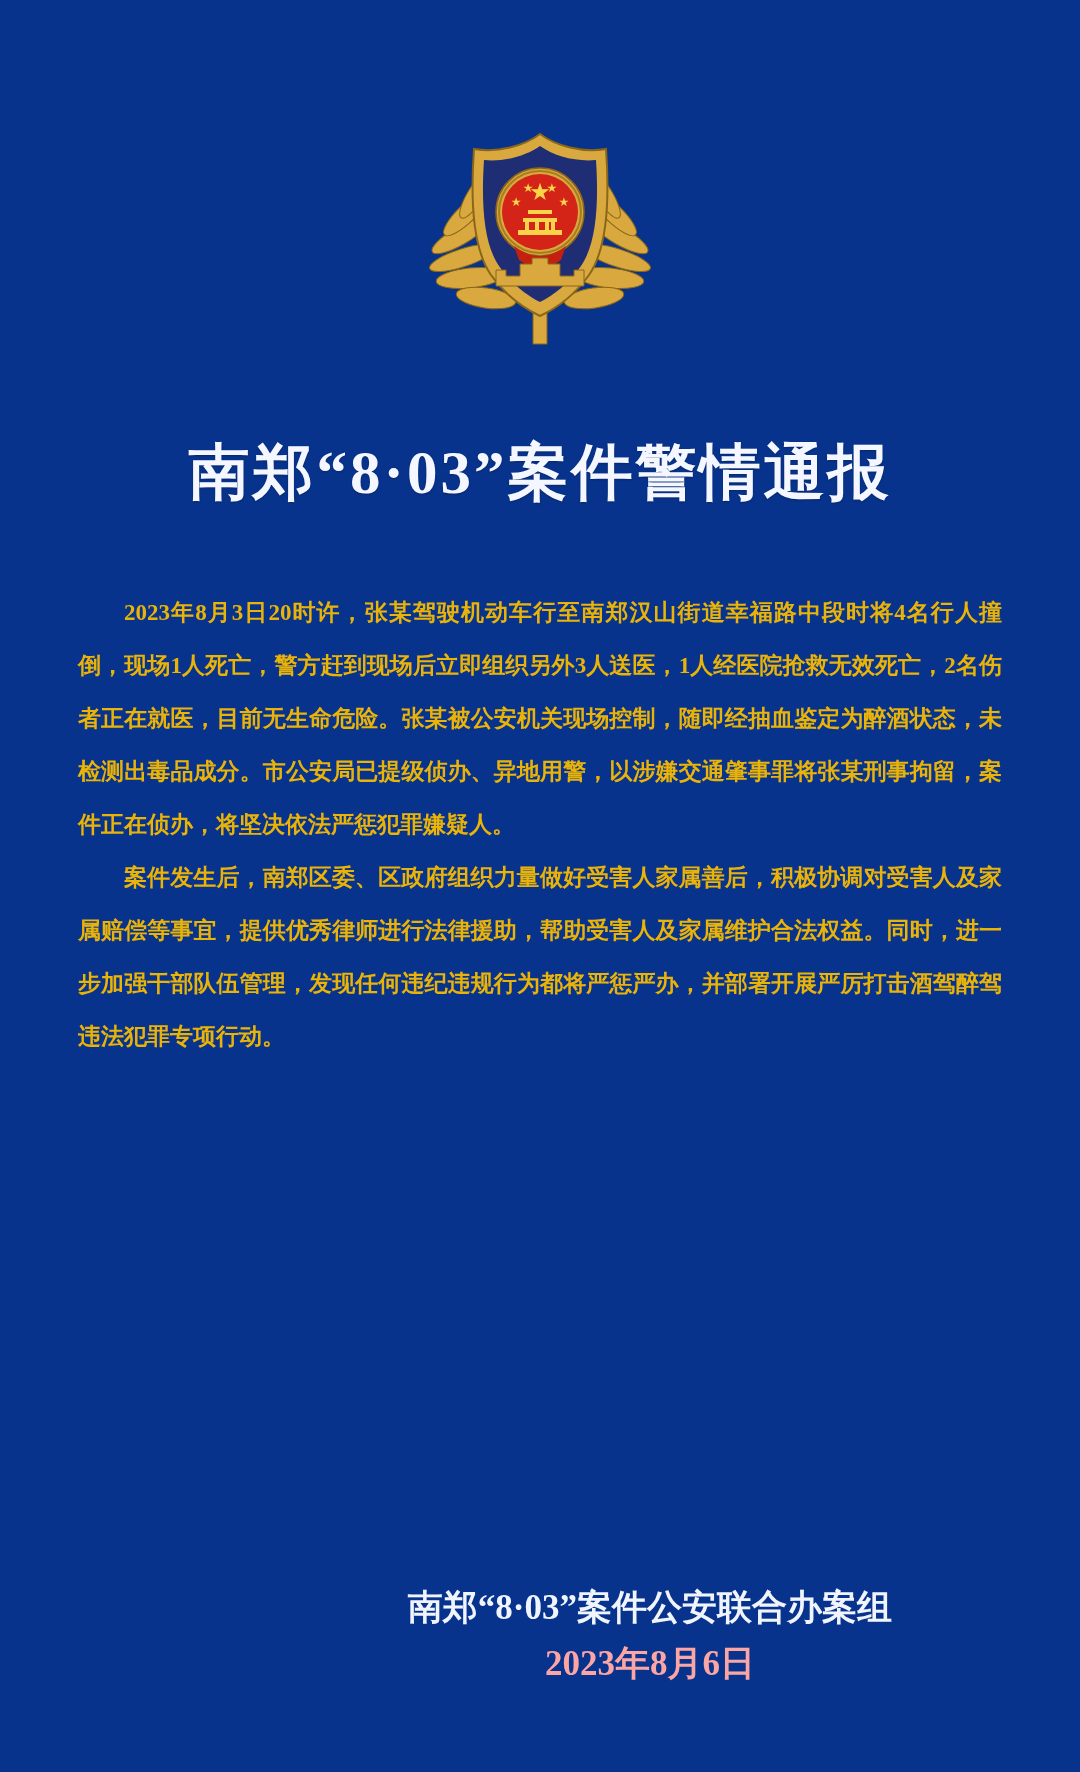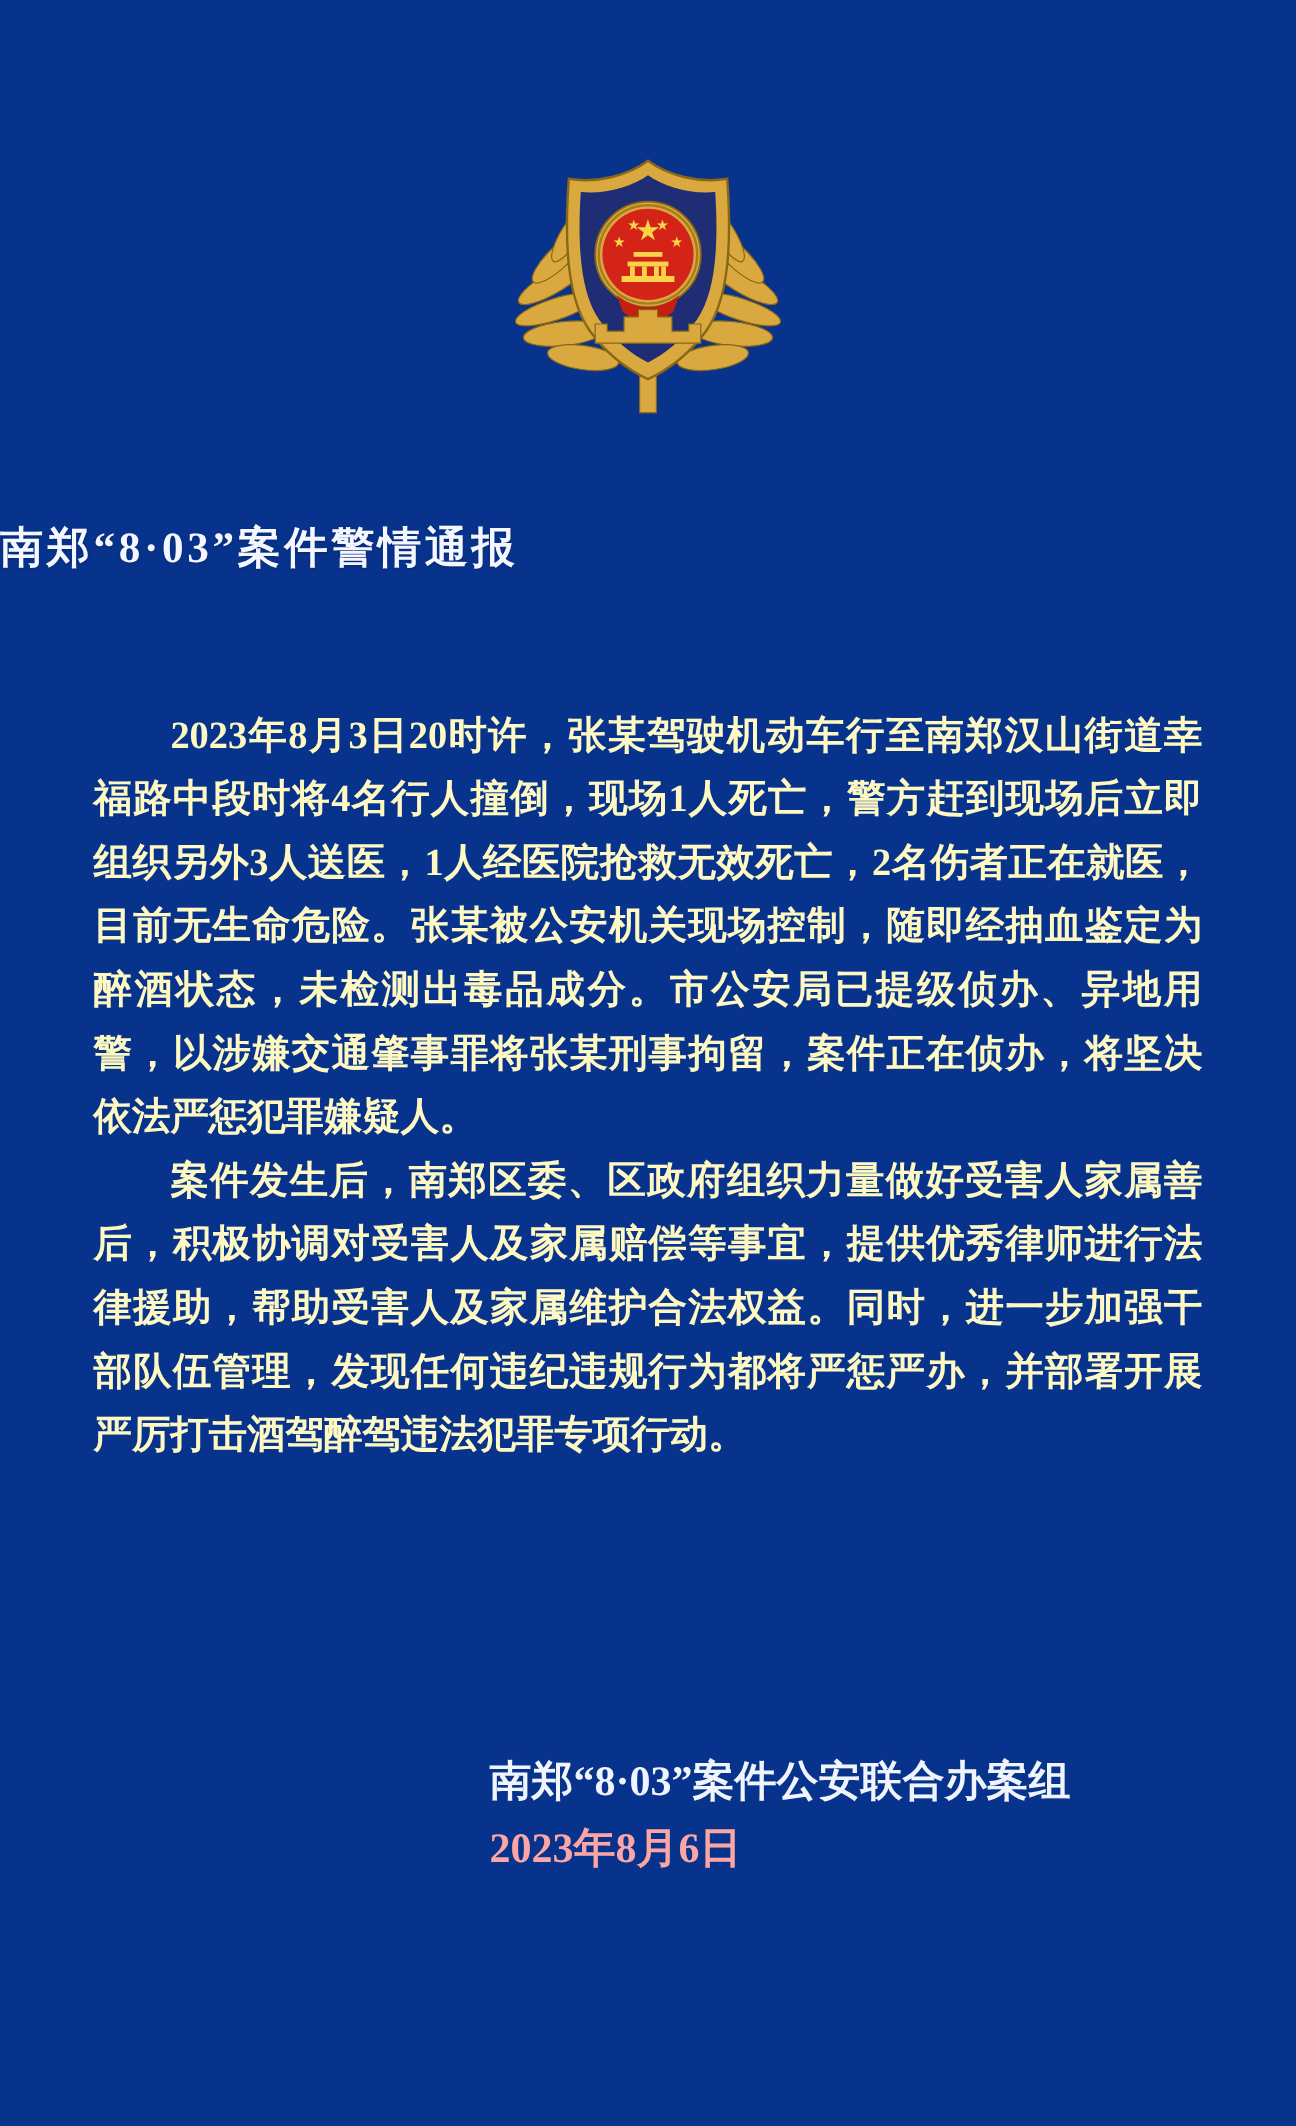--- a/index.html
+++ b/index.html
@@ -20,46 +20,47 @@
     left: 50%;
     transform: translateX(-50%);
     width: 262px;
     height: 240px;
   }
   .notice-title {
     position: absolute;
     top: 432px;
     left: 0;
     width: 100%;
+    text-align: center;
     color: #f4f7ff;
-    font-size: 36px;
+    font-size: 61px;
     font-weight: 700;
     letter-spacing: 3px;
     text-shadow: 0 1px 2px rgba(0,0,0,0.25);
   }
   .notice-body {
     position: absolute;
     top: 586px;
     left: 78px;
     right: 78px;
-    color: #fef9c3;
-    font-size: 32px;
+    color: #eab308;
+    font-size: 23px;
     font-weight: 700;
     line-height: 53px;
     text-align: justify;
   }
   .notice-body p {
     margin: 0;
     text-indent: 2em;
   }
   .signature {
     position: absolute;
-    top: 1457px;
+    top: 1580px;
     right: 188px;
-    text-align: left;
+    text-align: center;
     color: #f0f4fd;
     font-size: 35px;
     font-weight: 700;
     line-height: 56px;
   }
   .signature .sig-date {
     color: #fca5a5;
   }
 </style>
 </head>

